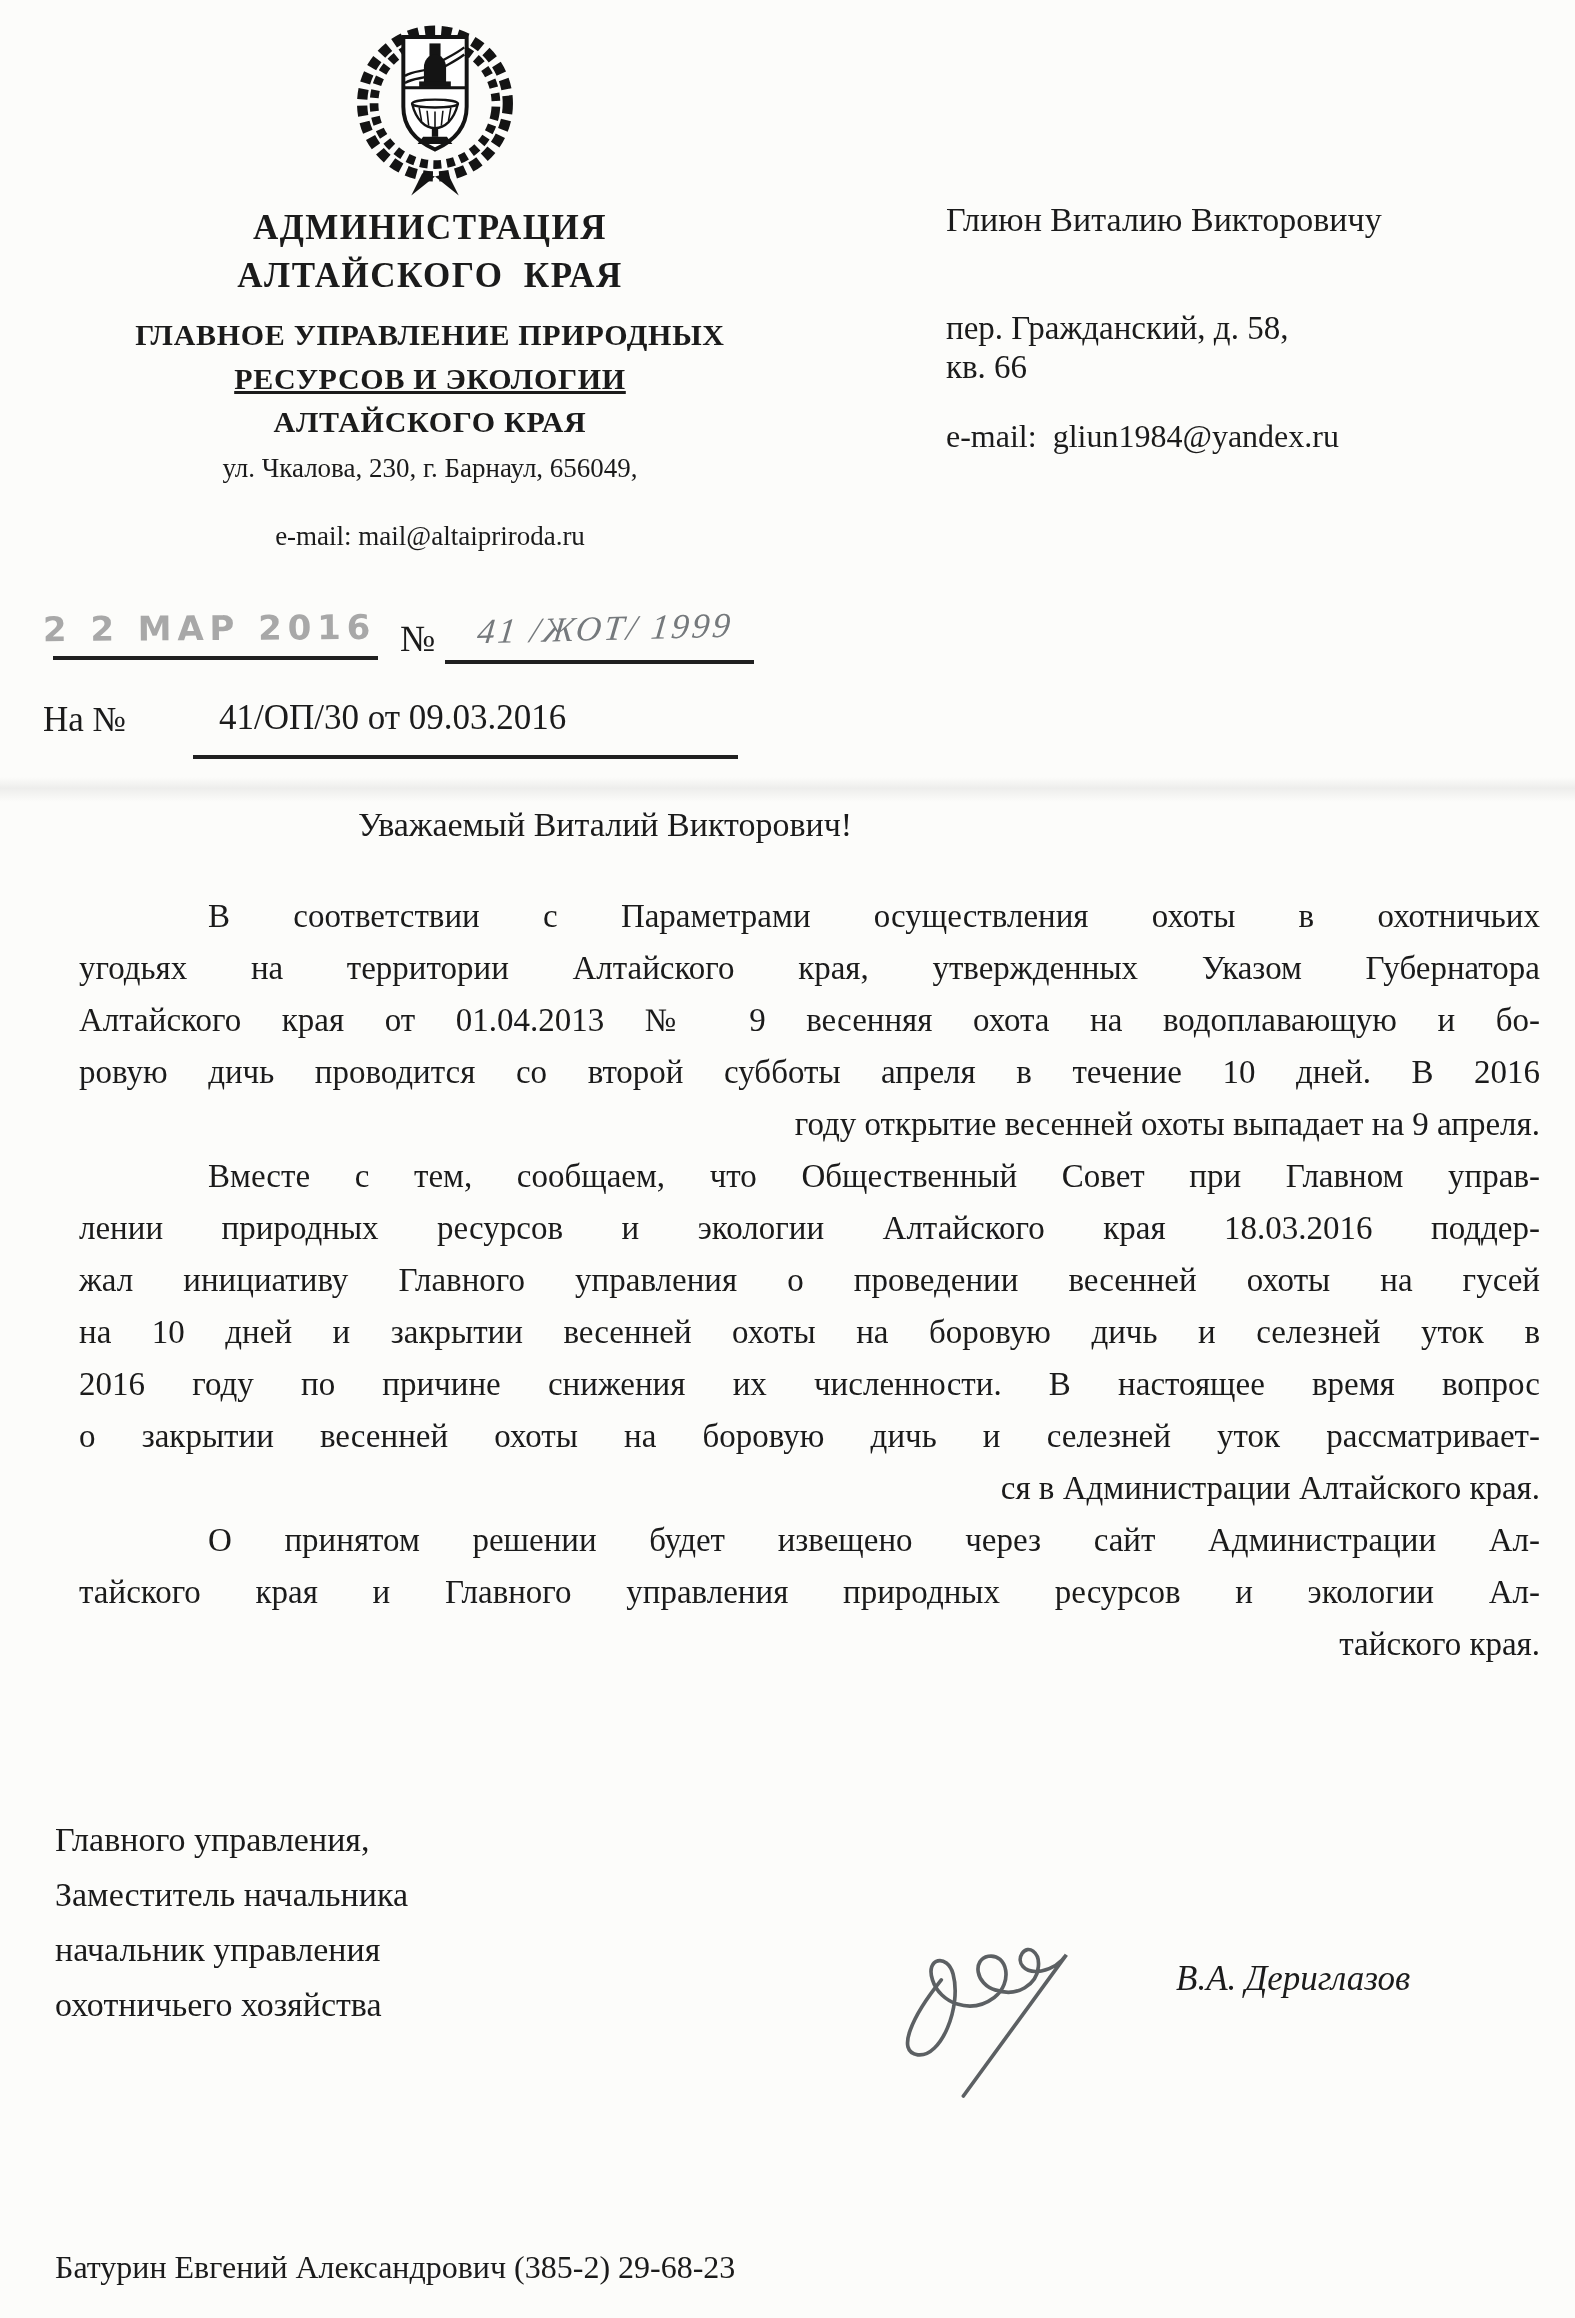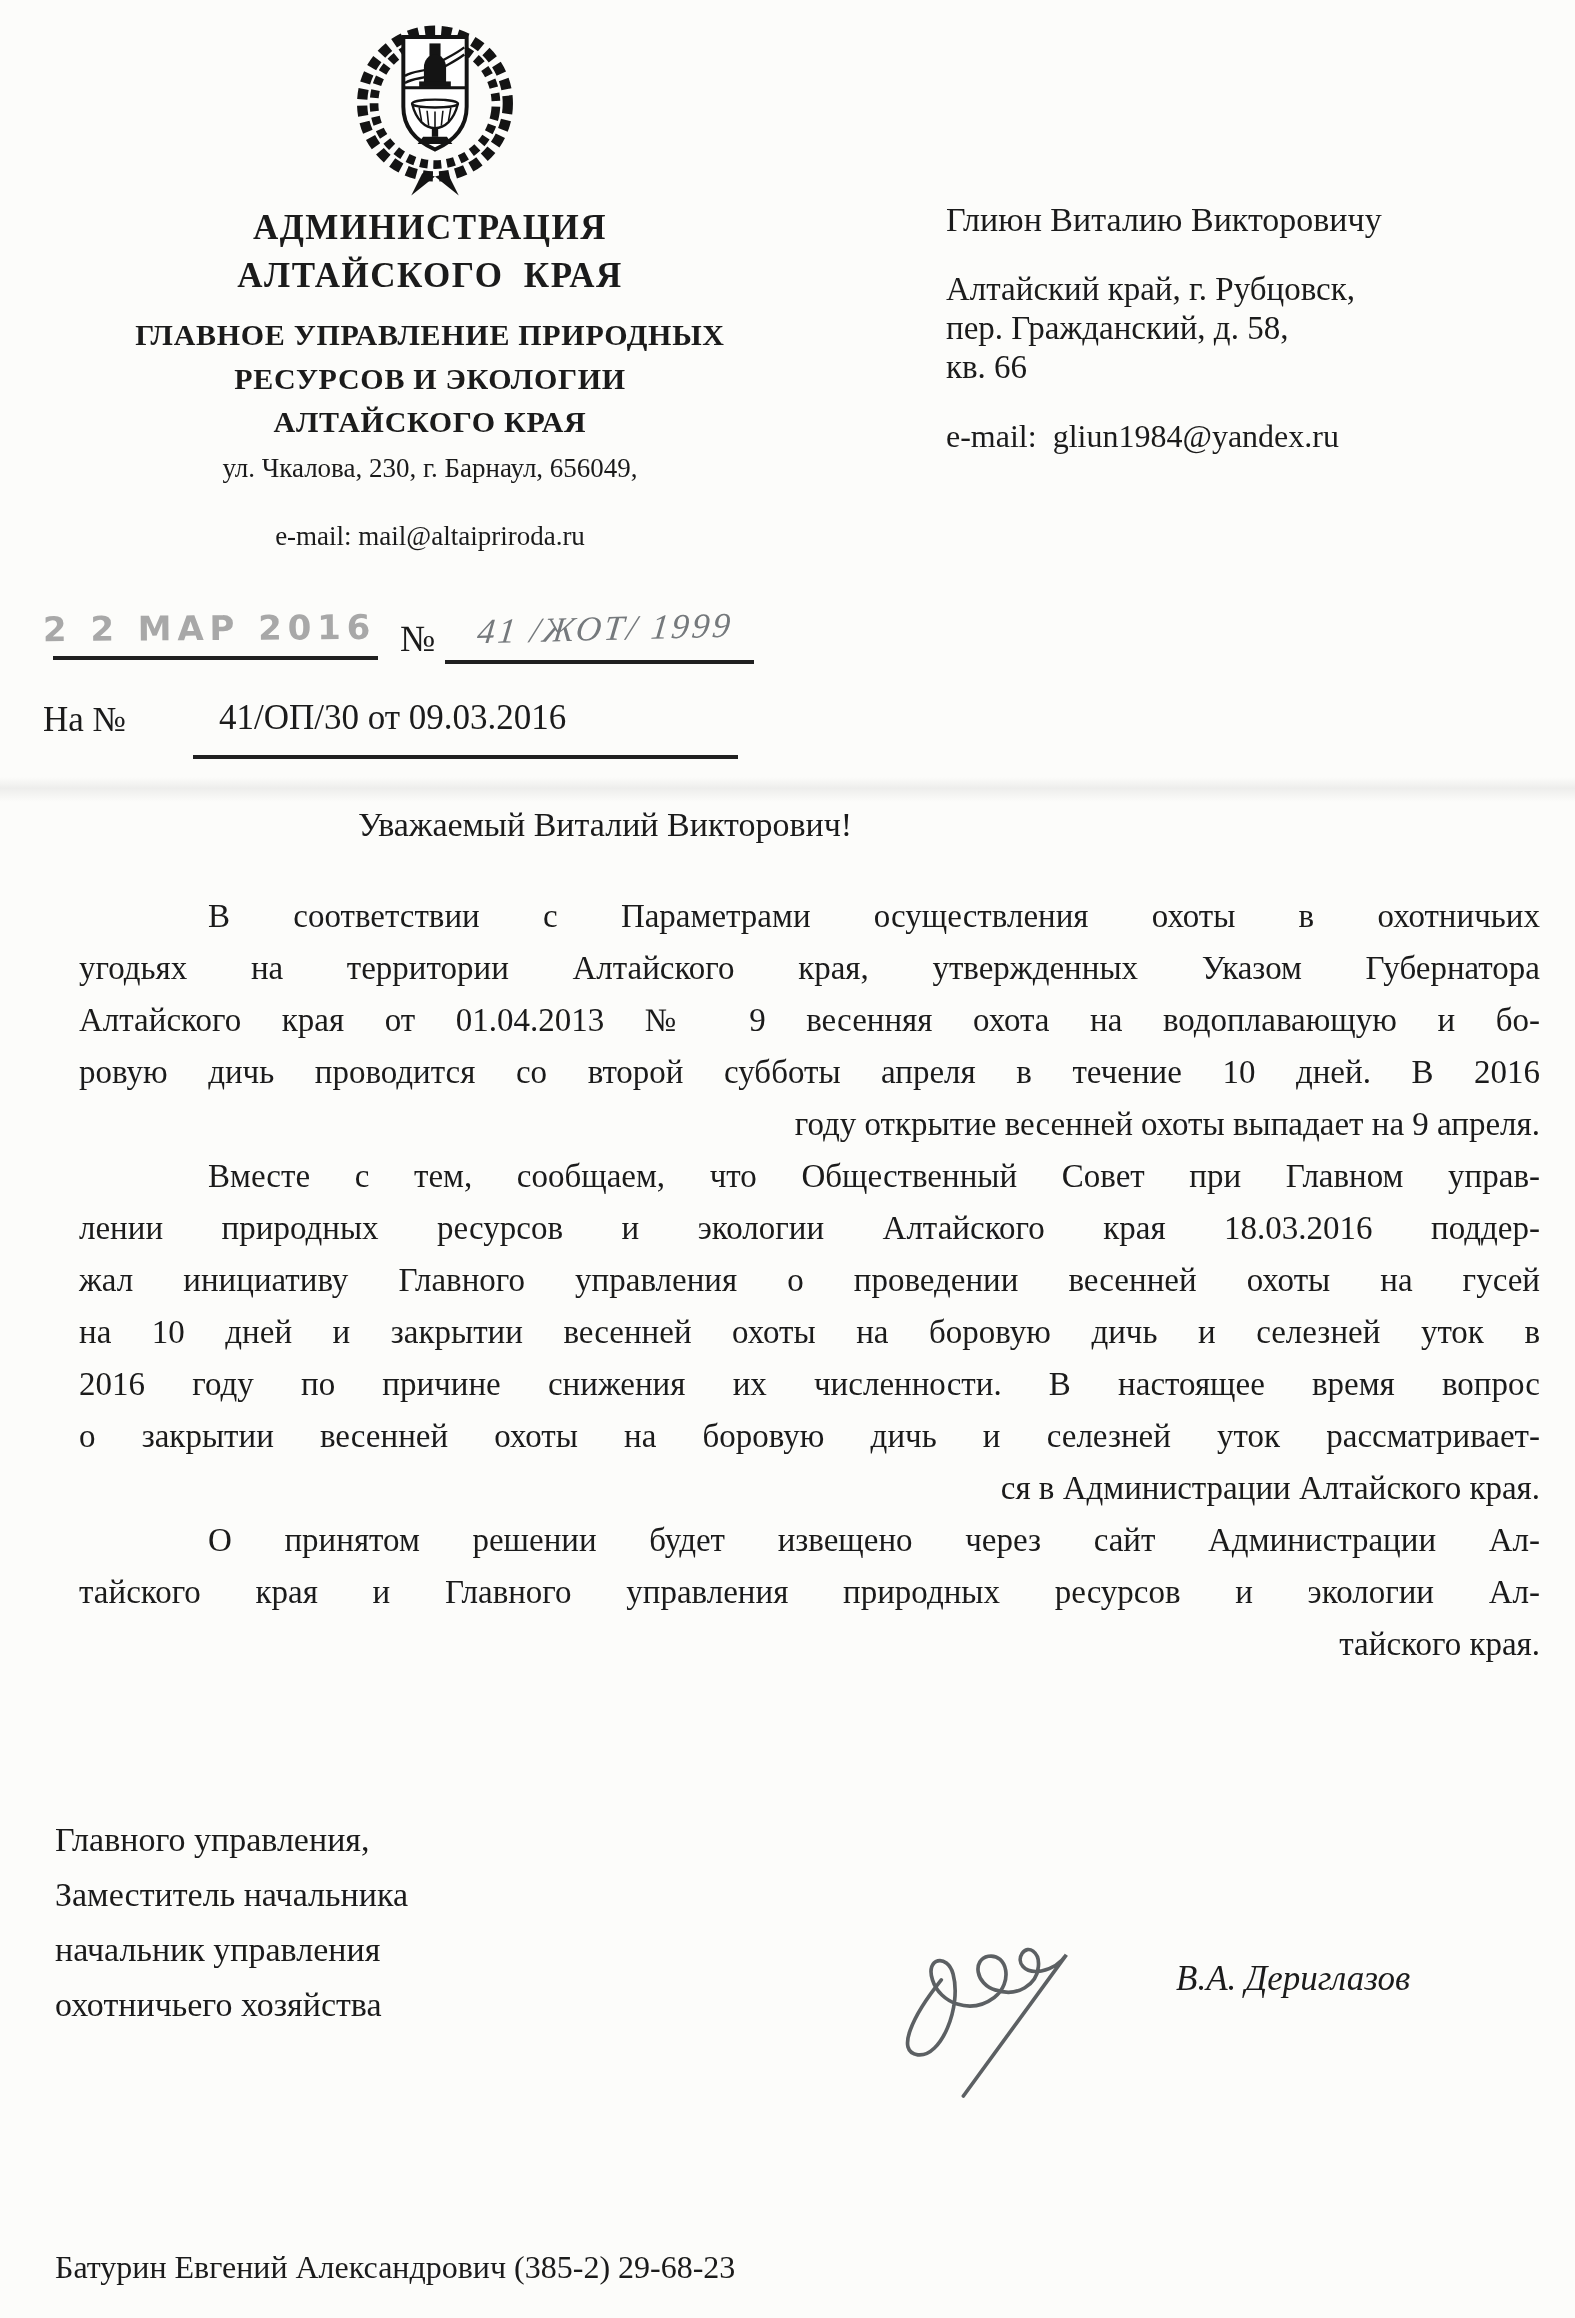--- a/index.html
+++ b/index.html
@@ -82,28 +82,27 @@
     <path d="M71,122 C76,143 88,153 100,153 C112,153 124,143 129,122" fill="none" stroke="#141414" stroke-width="3"></path>
     <path d="M80,127 L83,144 M90,131 L92,150 M100,132 L100,152 M110,131 L108,150 M120,127 L117,144" stroke="#141414" stroke-width="2"></path>
     <rect x="96" y="153" width="8" height="11" fill="#141414"></rect>
     <path d="M85,164 h30 l7,9 h-44 Z" fill="#141414"></path>
   </svg>
 
   <div class="abs org-col center org-line" style="top:208px;">АДМИНИСТРАЦИЯ</div>
   <div class="abs org-col center org-line pre" style="top:256px;">АЛТАЙСКОГО  КРАЯ</div>
 
   <div class="abs org-col center dept-line" style="top:318px;">ГЛАВНОЕ УПРАВЛЕНИЕ ПРИРОДНЫХ</div>
-  <div class="abs org-col center dept-line" style="top:362px;">РЕСУРСОВ И ЭКОЛОГИИ</div>
+  <div class="abs org-col center dept-line" style="top:362px;text-decoration:underline;">РЕСУРСОВ И ЭКОЛОГИИ</div>
   <div class="abs org-col center dept-line" style="top:405px;">АЛТАЙСКОГО КРАЯ</div>
 
   <div class="abs org-col center addr-line" style="top:453px;">ул. Чкалова, 230, г. Барнаул, 656049,</div>
   <div class="abs org-col center addr-line" style="top:521px;">e-mail: mail@altaipriroda.ru</div>
 
   <div class="abs rcpt" style="left:946px;top:201px;font-size:34px;">Глиюн Виталию Викторовичу</div>
-  <div class="abs rcpt" style="left:946px;top:271px;">Алтайский край, г. Рубцовск,</div>
   <div class="abs rcpt" style="left:946px;top:310px;">пер. Гражданский, д. 58,</div>
   <div class="abs rcpt" style="left:946px;top:349px;">кв. 66</div>
   <div class="abs rcpt pre" style="left:946px;top:418px;font-size:32px;">e-mail:  gliun1984@yandex.ru</div>
 
   <div class="abs stamp" style="left:43px;top:608px;">2 2 МАР 2016</div>
   <div class="abs rule" style="left:53px;top:656px;width:325px;"></div>
 
   <div class="abs no-label" style="left:400px;top:617px;">№</div>
   <div class="abs handwr" style="left:478px;top:609px;">41 /ЖОТ/ 1999</div>
   <div class="abs rule" style="left:445px;top:660px;width:309px;"></div>

